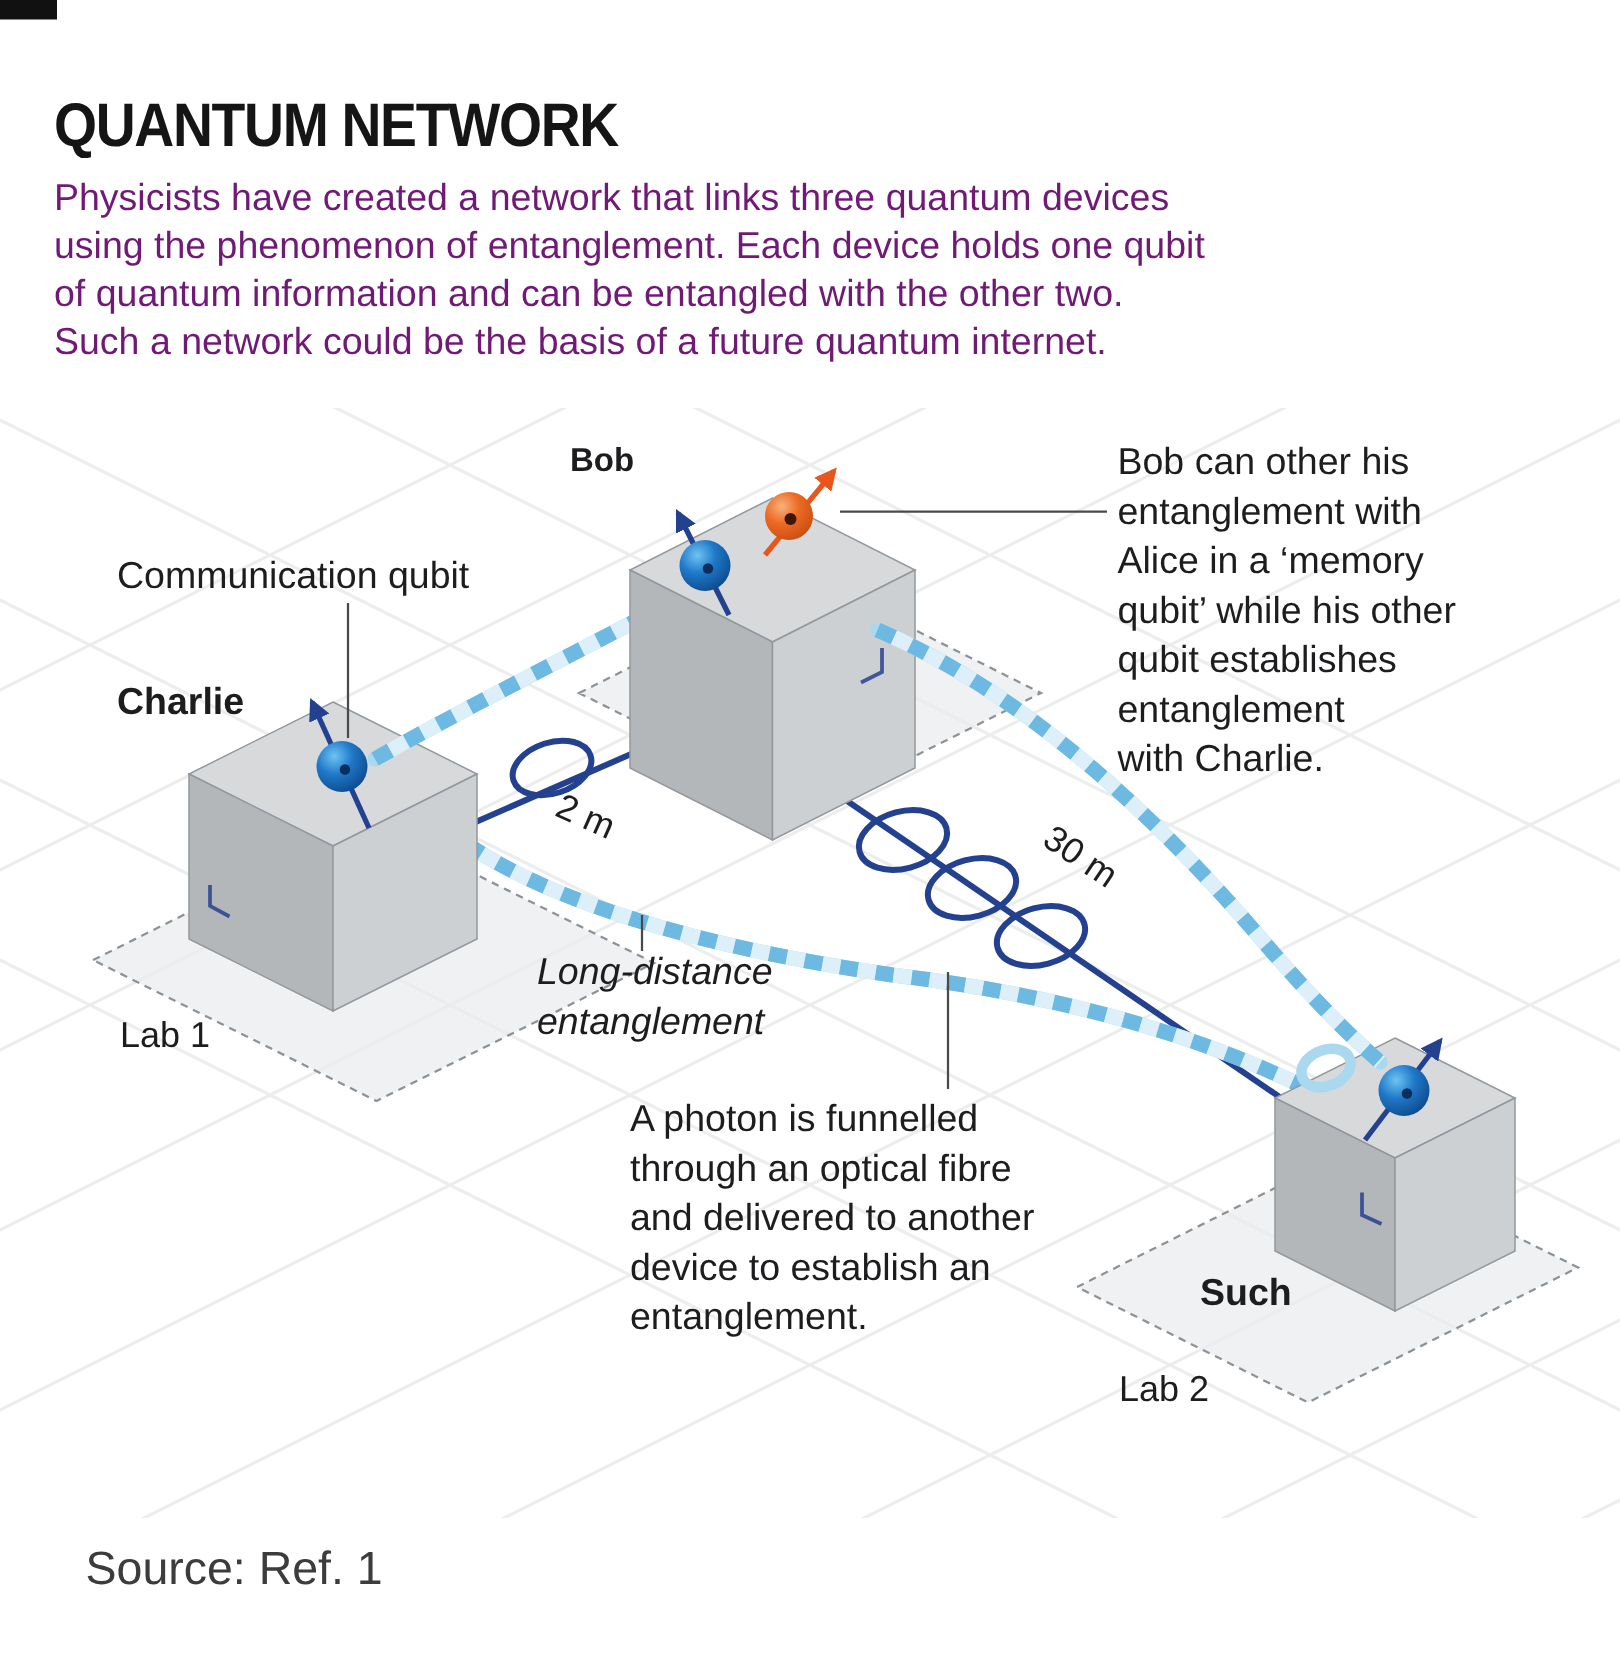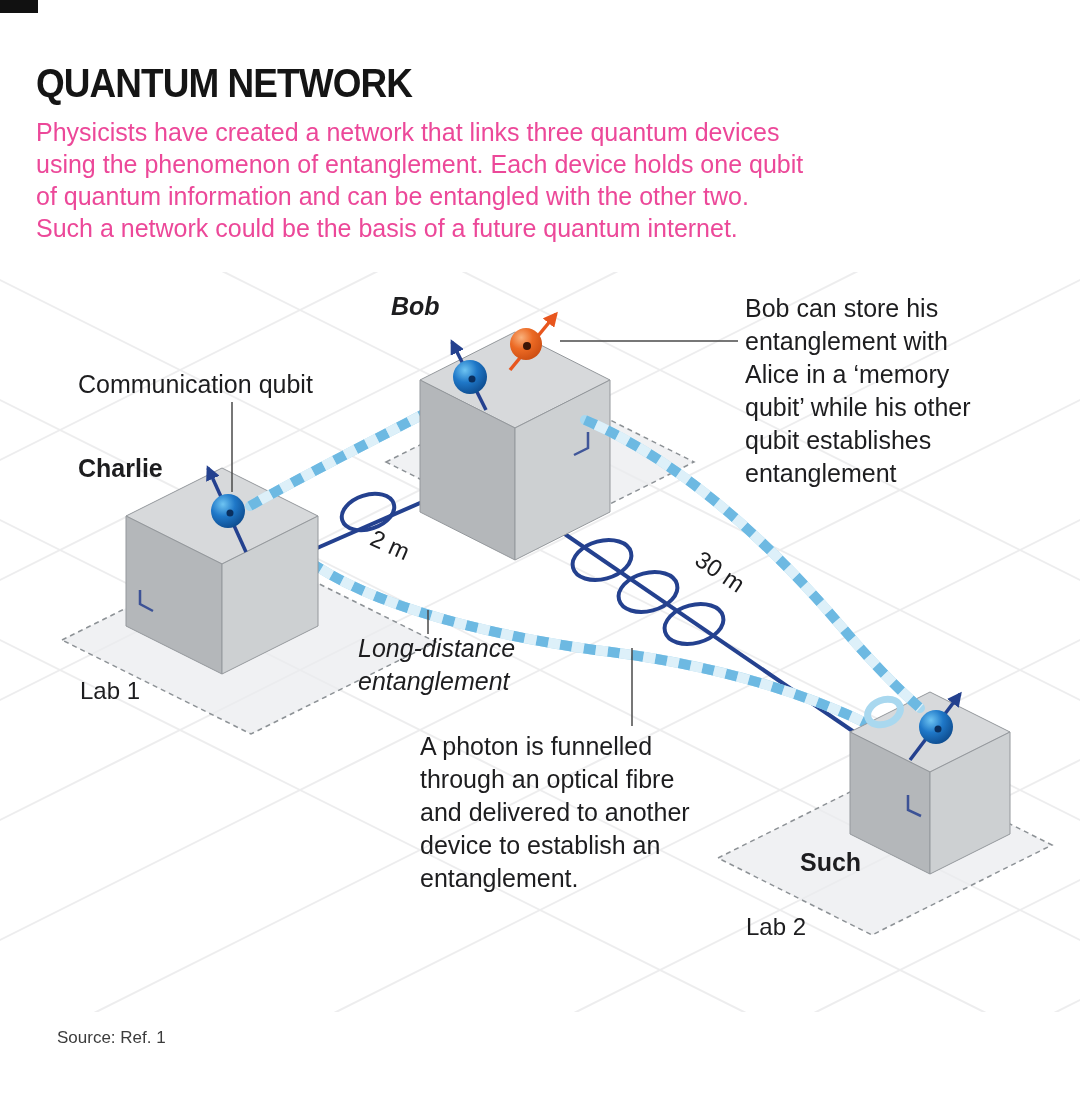--- a/index.html
+++ b/index.html
@@ -5,35 +5,35 @@
   html,body{margin:0;padding:0;background:#ffffff;}
   #page{position:relative;width:1080px;height:1065px;background:#ffffff;overflow:hidden;
         font-family:"Liberation Sans",sans-serif;color:#1d1d1f;}
   .abs{position:absolute;}
   .txt{font-size:25px;line-height:33px;color:#1d1d1f;white-space:nowrap;}
   .bold{font-weight:700;}
   .ln{display:block;white-space:nowrap;}
   #corner-chip{left:0;top:0;width:38px;height:13px;background:#111;}
   #title{left:36px;top:60px;font-size:41px;font-weight:700;letter-spacing:-1px;
          transform:scaleX(.9);transform-origin:left center;color:#151515;}
-  #intro{left:36px;top:116px;font-size:25px;line-height:32px;color:#ec4899;}
-  #bob-label{left:391px;top:290px;font-size:25px;font-style:italic;}
+  #intro{left:36px;top:116px;font-size:25px;line-height:32px;color:#701a75;}
+  #bob-label{left:380px;top:290px;font-size:22px;}
   #charlie-label{left:78px;top:452px;font-size:25px;}
   #alice-label{left:800px;top:846px;font-size:25px;}
   #comm-qubit-label{left:78px;top:368px;}
   #lab1-label{left:80px;top:674px;font-size:24px;text-align:right;}
   #lab2-label{left:746px;top:910px;font-size:24px;text-align:center;}
   #dist-short{left:372px;top:520px;font-size:24px;transform:rotate(24deg);transform-origin:left center;}
   #dist-long{left:698px;top:540px;font-size:24px;transform:rotate(34deg);transform-origin:left center;}
   #longdist-label{left:358px;top:632px;font-style:italic;}
   #memory-note{left:745px;top:292px;}
   #photon-note{left:420px;top:730px;}
   #nature-credit{left:33px;top:932px;font-family:"Liberation Serif",serif;font-weight:700;
                  font-size:39px;color:#9e9e9e;}
-  #source-line{left:57px;top:1028px;font-size:17px;color:#3c3c3c;}
+  #source-line{left:57px;top:1028px;font-size:31px;color:#3c3c3c;}
   #bottom-rule{left:57px;top:1086px;width:965px;height:3px;background:#3c3c3c;}
   svg{position:absolute;left:0;top:0;}
   .gridline{stroke:#ededee;stroke-width:2;}
   .panel{fill:#e9ebee;fill-opacity:.7;stroke:#8d9296;stroke-width:1.5;stroke-dasharray:5 4;}
   .cube-top{fill:#d7d9db;stroke:#94989c;stroke-width:1;}
   .cube-left{fill:#b4b7ba;stroke:#94989c;stroke-width:1;}
   .cube-right{fill:#cdd0d2;stroke:#94989c;stroke-width:1;}
   .fibre{fill:none;stroke:#24418f;stroke-width:4;}
   .loop{fill:none;stroke:#24418f;stroke-width:4;}
   .braid-base{fill:none;stroke:#a9d8ef;stroke-width:10;stroke-linecap:round;}
@@ -196,26 +196,27 @@
 
   <div id="dist-short" class="abs txt">2 m</div>
   <div id="dist-long" class="abs txt">30 m</div>
 
   <div id="longdist-label" class="abs txt">
     <span class="ln">Long-distance</span>
     <span class="ln">entanglement</span>
   </div>
 
   <div id="memory-note" class="abs txt">
-    <span class="ln">Bob can store his</span>
+    <span class="ln">Bob can other his</span>
     <span class="ln">entanglement with</span>
     <span class="ln">Alice in a ‘memory</span>
     <span class="ln">qubit’ while his other</span>
     <span class="ln">qubit establishes</span>
     <span class="ln">entanglement</span>
+    <span class="ln">with Charlie.</span>
   </div>
 
   <div id="photon-note" class="abs txt">
     <span class="ln">A photon is funnelled</span>
     <span class="ln">through an optical fibre</span>
     <span class="ln">and delivered to another</span>
     <span class="ln">device to establish an</span>
     <span class="ln">entanglement.</span>
   </div>
 

